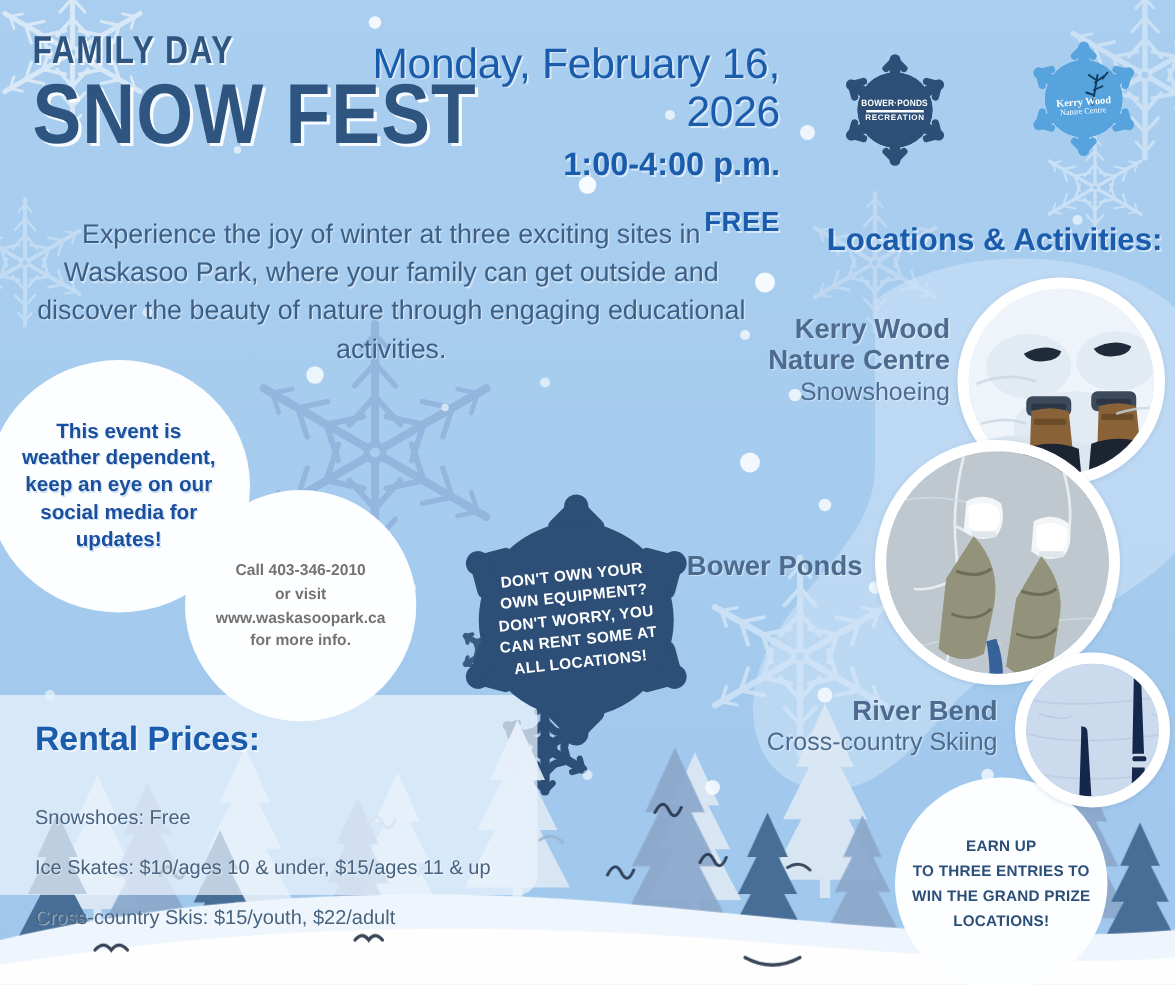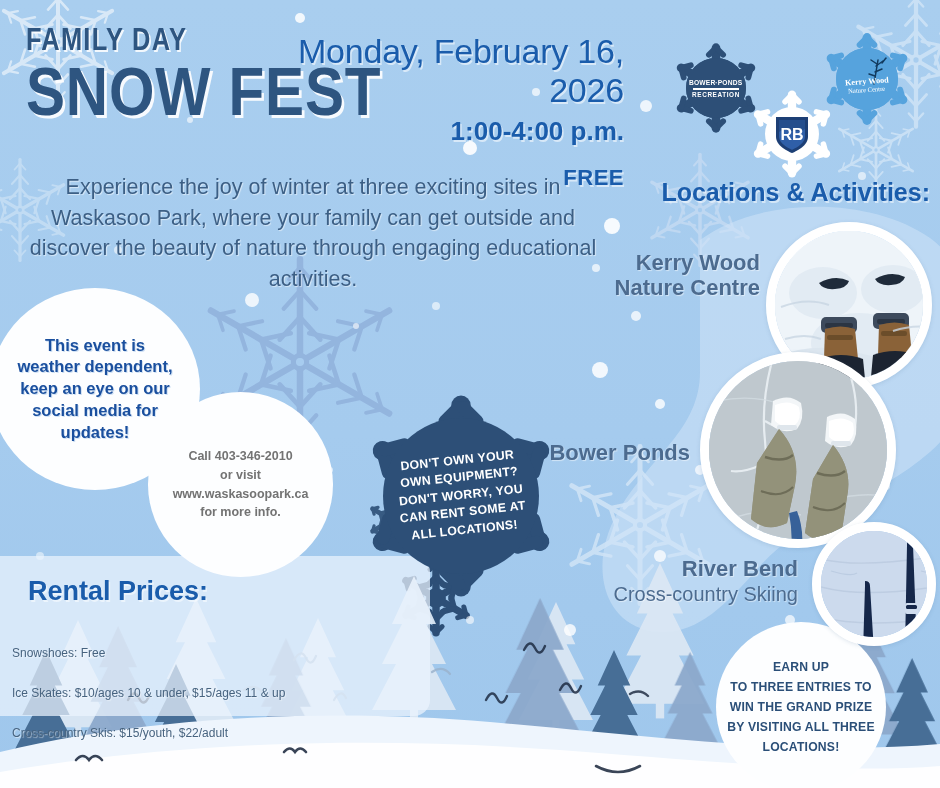--- a/index.html
+++ b/index.html
@@ -137,22 +137,22 @@
     left:0px; top:556px; width:430px; height:160px; z-index:19;
     background:rgba(235,244,253,.72);
     border-top-right-radius:16px; border-bottom-right-radius:16px;
   }
   #rental-title {
     position:absolute; left:28px; top:576px; z-index:20;
     font-size:27px; font-weight:bold; color:#1a5cab;
     text-shadow:1.5px 1.5px 0 rgba(255,255,255,.5);
   }
   .price-row {
-    position:absolute; left:12px; z-index:20;
-    font-size:12px; color:#47637f;
+    position:absolute; left:28px; z-index:20;
+    font-size:16px; color:#47637f;
     text-shadow:1px 1px 1px rgba(255,255,255,.5);
   }
 </style>
 </head>
 <body>
 
 <div id="poster">
 
   <svg class="layer" viewBox="0 0 940 788" width="940" height="788">
     <defs>
@@ -396,38 +396,20 @@
         </g>
       <circle r="30" fill="#2d4f77"></circle>
     </svg>
     <div class="logo-circle" style="left:22px; top:22px; width:60px; height:60px; background:#2d4f77;">
       <div style="font-size:7.4px; font-weight:bold; color:#ffffff; letter-spacing:.2px; transform:scaleX(.9);">BOWER·PONDS</div>
       <div style="width:46px; height:1.6px; background:#ffffff; margin:1.6px 0;"></div>
       <div style="font-size:6.4px; font-weight:bold; color:#ffffff; letter-spacing:.6px;">RECREATION</div>
     </div>
   </div>
 
-  <div class="logo-wrap" style="left:744px; top:86px; width:96px; height:96px;">
-    <svg width="96" height="96" viewBox="-48 -48 96 96">
-      <g color="#ffffff">
-          <g transform="scale(0.70)">
-            <use href="#flake-chunk"></use>
-          </g>
-        </g>
-      <circle r="27" fill="#ffffff"></circle>
-    </svg>
-    <div class="logo-circle" style="left:22px; top:22px; width:52px; height:52px; background:#ffffff;">
-      <svg width="38" height="42" viewBox="0 0 38 42">
-        <path d="M3,4 L35,4 L35,24 C35,34 19,40 19,40 C19,40 3,34 3,24 Z" fill="#1d3f75"></path>
-        <path d="M6,7 L32,7 L32,23.5 C32,31.6 19,36.8 19,36.8 C19,36.8 6,31.6 6,23.5 Z" fill="#2f5fa8"></path>
-        <path d="M6,7 L32,7 L32,16 C24,21 13,14 6,19 Z" fill="#1d3f75" opacity=".55"></path>
-        <text x="19" y="27" text-anchor="middle" font-family="Liberation Sans, sans-serif" font-size="16" font-weight="bold" fill="#ffffff">RB</text>
-      </svg>
-    </div>
-  </div>
 
   <div class="logo-wrap" style="left:814px; top:26px; width:106px; height:106px;">
     <svg width="106" height="106" viewBox="-53 -53 106 106">
       <g color="#56a3dd">
           <g transform="scale(0.74)">
             <use href="#flake-chunk"></use>
           </g>
         </g>
       <circle r="31" fill="#56a3dd"></circle>
     </svg>
@@ -473,20 +455,21 @@
     <div id="rent-disc">
       <div id="rent-text">DON'T OWN YOUR OWN EQUIPMENT? DON'T WORRY, YOU CAN RENT SOME AT ALL LOCATIONS!</div>
     </div>
   </div>
 
   <div id="loc-heading" class="abs">Locations &amp; Activities:</div>
 
   <div class="loc-entry" style="right:180px; top:250px;">
     <div class="loc-name">Kerry Wood</div>
     <div class="loc-name">Nature Centre</div>
+    <div class="loc-act">Snowshoeing</div>
   </div>
   <div class="photo" style="left:766px; top:222px; width:166px; height:166px;">
     <div class="inner" style="background:
         radial-gradient(circle at 30% 18%, #ffffff 0%, #e9f1f8 42%, #d6e3ee 75%),
         linear-gradient(180deg,#f4f9fc 0%,#e2ebf3 60%,#cfd9e3 100%);">
       <svg viewBox="0 0 166 166" width="166" height="166">
         <rect width="166" height="166" fill="#eef4f9"></rect>
         <g fill="#e2ebf3">
           <ellipse cx="48" cy="62" rx="34" ry="26"></ellipse>
           <ellipse cx="118" cy="58" rx="32" ry="24"></ellipse>
@@ -604,21 +587,20 @@
         </g>
       </svg>
     </div>
   </div>
 
   <div id="prize-circle" class="abs">
     <div id="prize-text">
       <div>EARN UP</div>
       <div>TO THREE ENTRIES TO</div>
       <div>WIN THE GRAND PRIZE</div>
-      <div>BY VISITING ALL THREE</div>
       <div>LOCATIONS!</div>
     </div>
   </div>
 
   <div id="rental-panel" class="abs"></div>
   <div id="rental-title">Rental Prices:</div>
   <div class="price-row" style="top:646px;">Snowshoes: Free</div>
   <div class="price-row" style="top:686px;">Ice Skates: $10/ages 10 &amp; under,  $15/ages 11 &amp; up</div>
   <div class="price-row" style="top:726px;">Cross-country Skis: $15/youth,  $22/adult</div>
 

